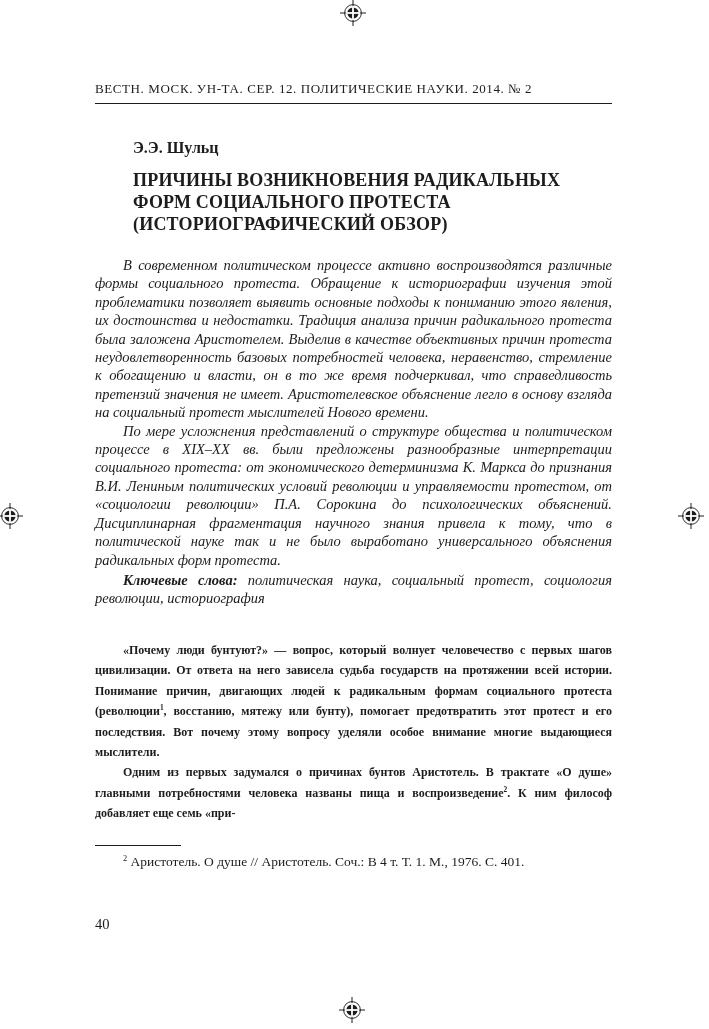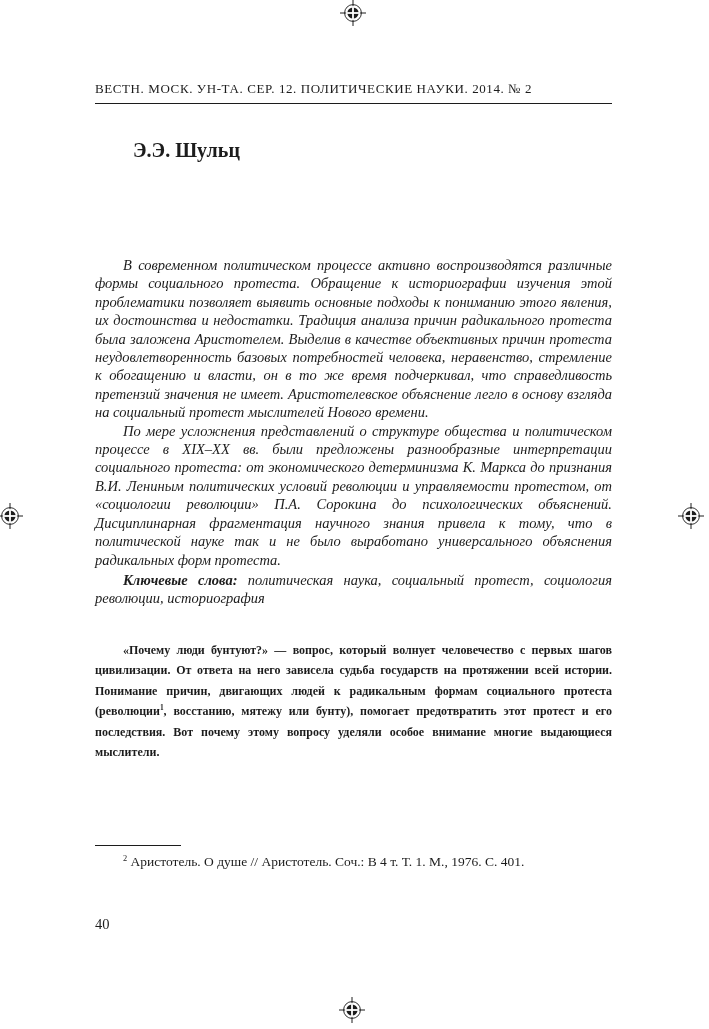--- a/index.html
+++ b/index.html
@@ -22,21 +22,21 @@
   
   .running-header {
     position:absolute; left:95px; top:81px; width:517px;
     font-size:13px; letter-spacing:0.6px;
     padding-bottom:6px; border-bottom:1.4px solid #1c1c1c;
     white-space:nowrap;
   }
 
   
   .title-block { position:absolute; left:133px; top:139px; width:479px; }
-  .author { font-weight:bold; font-size:20px; margin-bottom:12px; }
+  .author { font-weight:bold; font-size:16px; margin-bottom:12px; }
   .article-title {
     font-weight:bold; font-size:18px; line-height:22px;
     white-space:pre-line; letter-spacing:0.2px;
   }
 
   
   .abstract { position:absolute; left:95px; top:256px; width:517px; }
   .abstract p {
     font-style:italic; font-size:14.5px; line-height:18.4px;
     text-align:justify; text-indent:28px;
@@ -98,30 +98,34 @@
     <circle cx="13" cy="13" r="8.4" fill="none" stroke="#1c1c1c" stroke-width="0.9"></circle>
     <circle cx="13" cy="13" r="5.6" fill="#1c1c1c"></circle>
     <line x1="13" y1="6" x2="13" y2="20" stroke="#ffffff" stroke-width="1.8"></line>
     <line x1="6" y1="13" x2="20" y2="13" stroke="#ffffff" stroke-width="1.8"></line>
   </svg>
 
   <div class="running-header">ВЕСТН. МОСК. УН-ТА. СЕР. 12. ПОЛИТИЧЕСКИЕ НАУКИ. 2014. № 2</div>
 
   <div class="title-block">
     <div class="author">Э.Э. Шульц</div>
+    <h1 class="article-title">ПРИЧИНЫ ВОЗНИКНОВЕНИЯ РАДИКАЛЬНЫХ
+ФОРМ СОЦИАЛЬНОГО ПРОТЕСТА
+(ИСТОРИОГРАФИЧЕСКИЙ ОБЗОР)</h1>
   </div>
 
   <div class="abstract">
     <p>В современном политическом процессе активно воспроизводятся различные формы социального протеста. Обращение к историографии изучения этой проблематики позволяет выявить основные подходы к пониманию этого явления, их достоинства и недостатки. Традиция анализа причин радикального протеста была заложена Аристотелем. Выделив в качестве объективных причин протеста неудовлетворенность базовых потребностей человека, неравенство, стремление к обогащению и власти, он в то же время подчеркивал, что справедливость претензий значения не имеет. Аристотелевское объяснение легло в основу взгляда на социальный протест мыслителей Нового времени.</p>
     <p>По мере усложнения представлений о структуре общества и политическом процессе в XIX–XX вв. были предложены разнообразные интерпретации социального протеста: от экономического детерминизма К. Маркса до признания В.И. Лениным политических условий революции и управляемости протестом, от «социологии революции» П.А. Сорокина до психологических объяснений. Дисциплинарная фрагментация научного знания привела к тому, что в политической науке так и не было выработано универсального объяснения радикальных форм протеста.</p>
     <p class="keywords"><span class="bold">Ключевые слова: </span><span>политическая наука, социальный протест, социология революции, историография</span></p>
   </div>
 
   <div class="body-text">
     <p><span>«Почему люди бунтуют?» — вопрос, который волнует человечество с первых шагов цивилизации. От ответа на него зависела судьба государств на протяжении всей истории. Понимание причин, двигающих людей к радикальным формам социального протеста (революции</span><span class="sup">1</span><span>, восстанию, мятежу или бунту), помогает предотвратить этот протест и его последствия. Вот почему этому вопросу уделяли особое внимание многие выдающиеся мыслители.</span></p>
+    <p><span>Одним из первых задумался о причинах бунтов Аристотель. В трактате «О душе» главными потребностями человека названы пища и воспроизведение</span><span class="sup">2</span><span>. К ним философ добавляет еще семь «при-</span></p>
   </div>
 
   <div class="footnotes">
     <div class="footnote-rule"></div>
     <p><span class="sup">2</span><span> </span><span class="italic">Аристотель.</span><span> О душе // Аристотель. Соч.: В 4 т. Т. 1. М., 1976. С. 401.</span></p>
   </div>
 
   <div class="page-number">40</div>
 
 </div>

